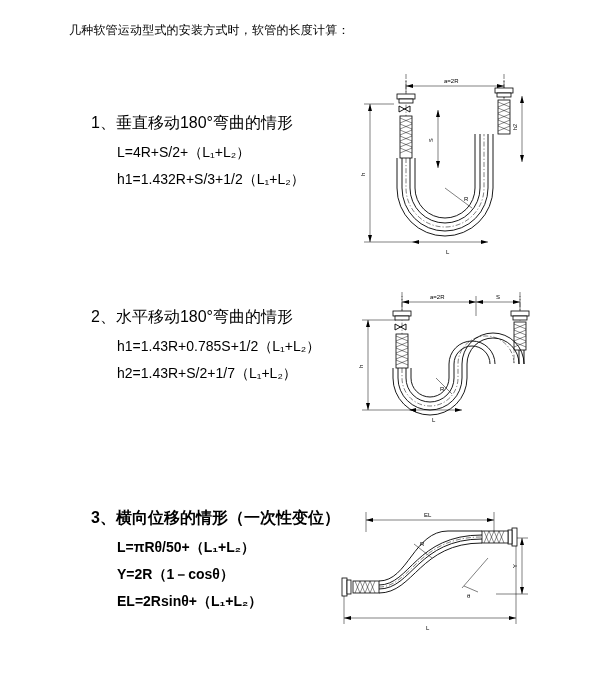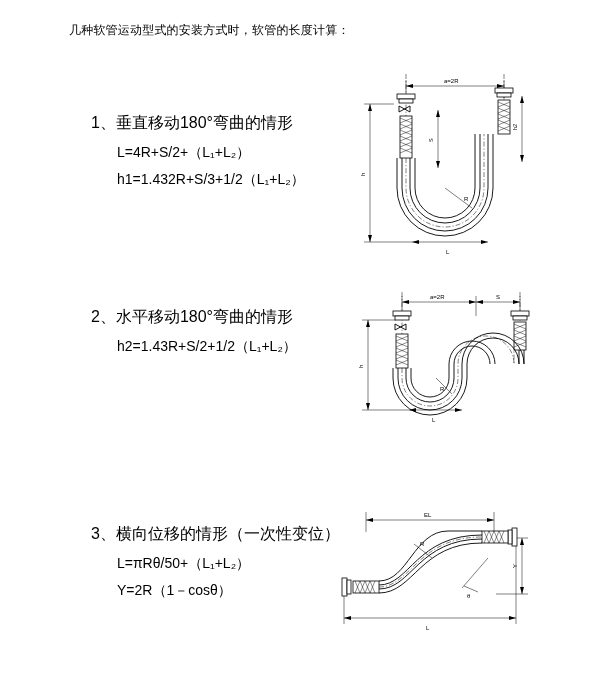--- a/index.html
+++ b/index.html
@@ -144,21 +144,22 @@
 
       <line class="dim" x1="58" y1="172" x2="134" y2="172"></line>
       <path class="fillblk" d="M58,172 l7,-2 l0,4 z"></path>
       <path class="fillblk" d="M134,172 l-7,-2 l0,4 z"></path>
       <text class="lbl" x="92" y="184">L</text>
     </svg>
   </div>
 
   <div class="section" style="left:55px; top:307px;">
     <div class="sec-title">2、水平移动180°弯曲的情形</div>
-    <div class="formula">h2=1.43R+S/2+1/2（L₁+L₂）</div>
+    <div class="formula">h1=1.43R+0.785S+1/2（L₁+L₂）</div>
+    <div class="formula">h2=1.43R+S/2+1/7（L₁+L₂）</div>
   </div>
 
   <div class="fig" style="left:318px; top:286px;">
     <svg width="180" height="170" viewBox="0 0 180 170">
 
       <line class="dim" x1="48" y1="16" x2="122" y2="16"></line>
       <path class="fillblk" d="M48,16 l7,-2 l0,4 z"></path>
       <path class="fillblk" d="M122,16 l-7,-2 l0,4 z"></path>
       <line class="dim" x1="122" y1="16" x2="166" y2="16"></line>
       <path class="fillblk" d="M122,16 l7,-2 l0,4 z"></path>
@@ -215,24 +216,25 @@
       <line class="dim" x1="82" y1="92" x2="98" y2="108"></line>
       <text class="lbl" x="86" y="105">R</text>
 
       <line class="dim" x1="55" y1="124" x2="108" y2="124"></line>
       <path class="fillblk" d="M55,124 l7,-2 l0,4 z"></path>
       <path class="fillblk" d="M108,124 l-7,-2 l0,4 z"></path>
       <text class="lbl" x="78" y="136">L</text>
     </svg>
   </div>
 
-  <div class="section" style="left:55px; top:524px;">
+  <div class="section" style="left:55px; top:508px;font-weight:bold;">
     <div class="sec-title">3、横向位移的情形（一次性变位）</div>
     <div class="formula">L=πRθ/50+（L₁+L₂）</div>
     <div class="formula">Y=2R（1－cosθ）</div>
+    <div class="formula">EL=2Rsinθ+（L₁+L₂）</div>
   </div>
 
   <div class="fig" style="left:300px; top:502px;">
     <svg width="200" height="140" viewBox="0 0 200 140">
 
       <line class="dim" x1="30" y1="18" x2="158" y2="18"></line>
       <path class="fillblk" d="M30,18 l7,-2 l0,4 z"></path>
       <path class="fillblk" d="M158,18 l-7,-2 l0,4 z"></path>
       <line class="dim" x1="30" y1="10" x2="30" y2="30"></line>
       <line class="dim" x1="158" y1="10" x2="158" y2="30"></line>

